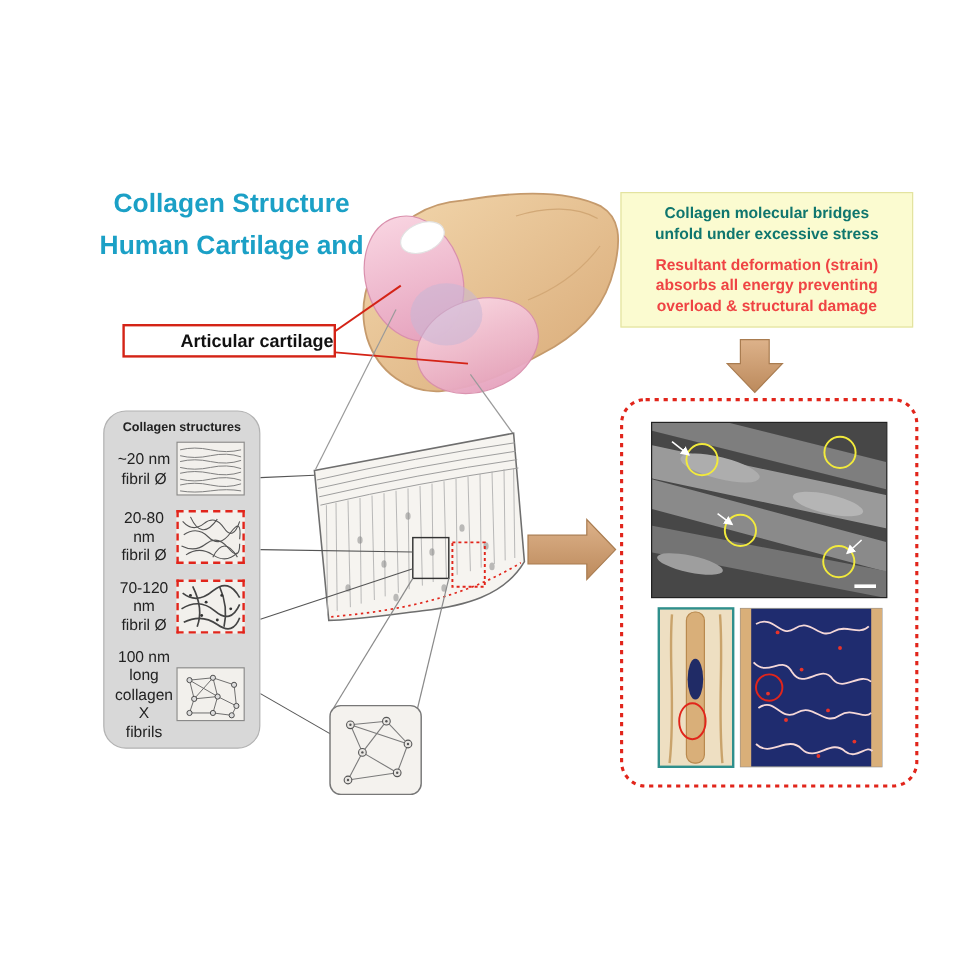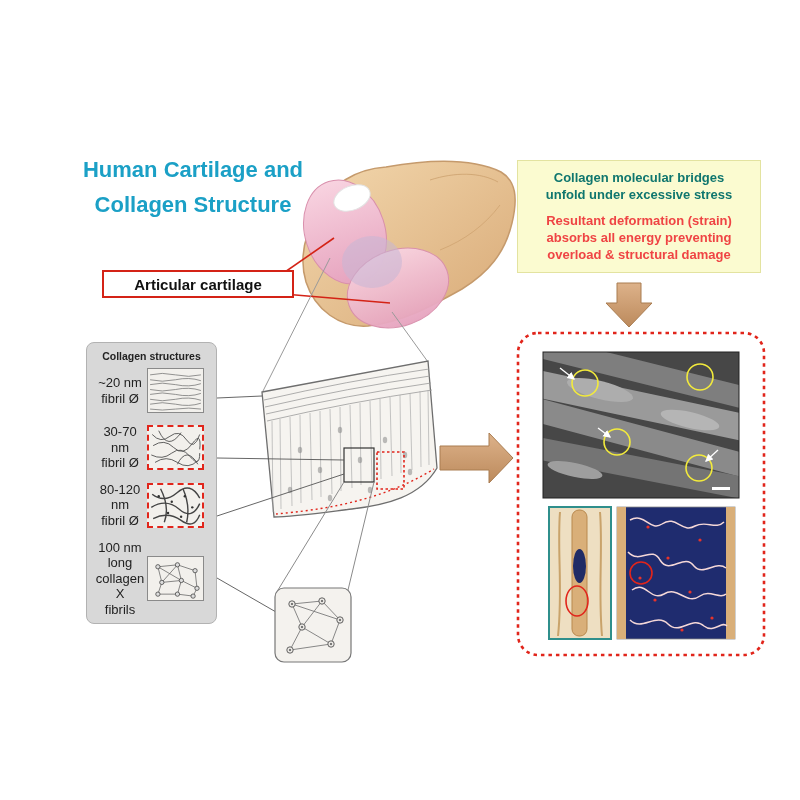--- a/index.html
+++ b/index.html
@@ -15,29 +15,29 @@
   .info-box {
     position:absolute; left:517px; top:160px; width:244px;
     background:#FBFBD0; border:1px solid #E3E3A0;
     padding:9px 6px; box-sizing:border-box;
     text-align:center; font-weight:bold; font-size:13px; line-height:1.3;
   }
   .info-blue { color:#0f766e; white-space:pre-line; }
   .info-red  { color:#ef4444; white-space:pre-line; margin-top:9px; }
 
   .articular-label {
-    position:absolute; left:102px; top:270px; width:192px; height:28px;
+    position:absolute; left:102px; top:270px; width:178px; height:28px;
     background:#ffffff; border:2px solid #D42316; box-sizing:border-box;
-    display:flex; align-items:center; justify-content:center;
+    display:flex; align-items:center; justify-content:flex-end;
     font-weight:bold; font-size:15px; color:#111;
   }
 
   .panel {
     position:absolute; left:86px; top:342px; width:131px; height:282px;
-    background:#D8D8D8; border:1px solid #B2B2B2; border-radius:8px;
+    background:#D8D8D8; border:1px solid #B2B2B2; border-radius:19px;
     box-sizing:border-box; padding:7px 6px 4px 6px;
   }
   .panel-title { font-size:10.5px; font-weight:bold; color:#222; text-align:center; margin-bottom:6px; }
   .panel-row { display:flex; align-items:center; margin-bottom:11px; }
   .panel-label {
     width:54px; font-size:13px; color:#222; text-align:center;
     white-space:pre-line; line-height:1.2;
   }
   .thumb {
     width:57px; height:45px; background:#F2F0EC; border:1px solid #8A8A8A;
@@ -247,22 +247,22 @@
         <circle cx="700" cy="540" r="1.6"></circle>
           <circle cx="712" cy="618" r="1.6"></circle>
         <circle cx="640" cy="578" r="1.6"></circle>
           <circle cx="682" cy="630" r="1.6"></circle>
       </g>
       <circle cx="641" cy="573" r="11" fill="none" stroke="#E1251B" stroke-width="1.6"></circle>
     </g>
   </svg>
 
   <div class="fig-title">
+    <div>Collagen Structure</div>
     <div>Human Cartilage and</div>
-    <div>Collagen Structure</div>
   </div>
 
   <div class="info-box">
     <div class="info-blue">Collagen molecular bridges
 unfold under excessive stress</div>
     <div class="info-red">Resultant deformation (strain)
 absorbs all energy preventing
 overload &amp; structural damage</div>
   </div>
 
@@ -286,38 +286,38 @@
             <path d="M2,26 Q14,23 28,26 T54,25"></path>
               <path d="M2,31 Q14,34 28,31 T54,32"></path>
             <path d="M2,36 Q14,33 28,36 T54,35"></path>
               <path d="M2,41 Q14,43 28,41 T54,41"></path>
           </g>
         </svg>
       </div>
     </div>
 
     <div class="panel-row">
-      <div class="panel-label">30-70 nm
+      <div class="panel-label">20-80 nm
 fibril Ø</div>
       <div class="thumb hl">
         <svg viewBox="0 0 56 44">
           <g fill="none" stroke="#555" stroke-width="1">
             <path d="M3,8 Q12,18 22,10 T40,14 T54,8"></path>
             <path d="M4,20 Q16,12 26,22 T46,18 T54,24"></path>
             <path d="M2,30 Q14,36 24,28 T44,32 T54,28"></path>
             <path d="M6,38 Q18,30 30,38 T52,36"></path>
             <path d="M10,4 Q20,26 34,6"></path>
             <path d="M30,40 Q40,20 52,40"></path>
           </g>
         </svg>
       </div>
     </div>
 
     <div class="panel-row">
-      <div class="panel-label">80-120 nm
+      <div class="panel-label">70-120 nm
 fibril Ø</div>
       <div class="thumb hl">
         <svg viewBox="0 0 56 44">
           <g fill="none" stroke="#444" stroke-width="1.5">
             <path d="M3,10 Q16,20 30,8 T54,14"></path>
             <path d="M2,24 Q18,14 32,26 T54,20"></path>
             <path d="M4,36 Q20,28 34,38 T54,32"></path>
             <path d="M12,4 Q22,24 16,40"></path>
             <path d="M36,4 Q44,22 40,40"></path>
           </g>

